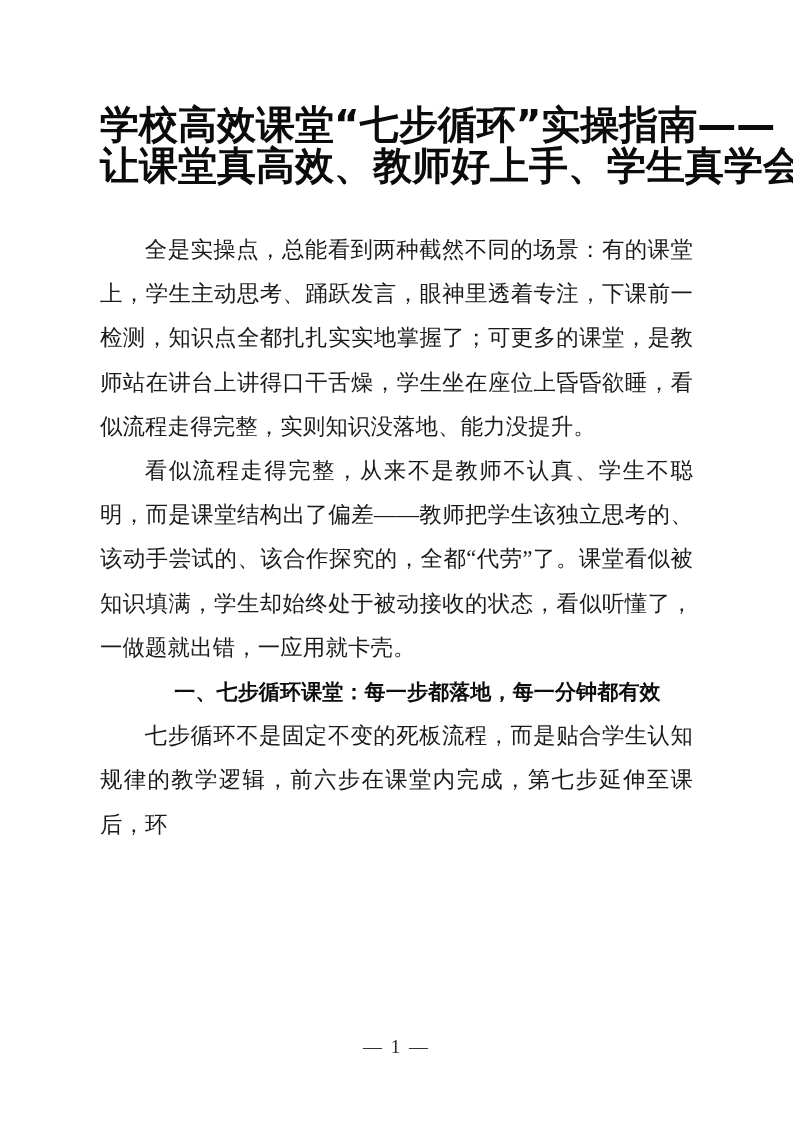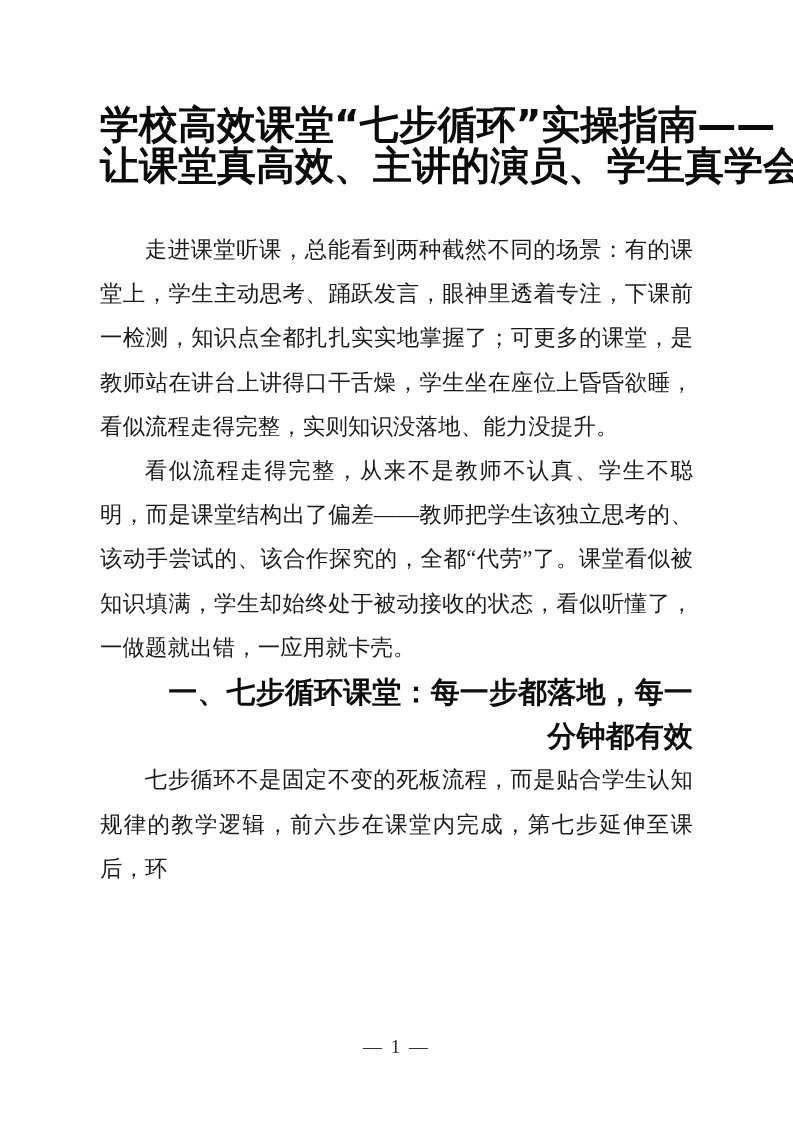--- a/index.html
+++ b/index.html
@@ -74,24 +74,24 @@
     color: #1a1a1a;
     word-break: break-all;
     letter-spacing: 0.15px;
   }
 
   p.section-heading {
     margin: 0;
     padding: 0;
     font-family: "Liberation Serif", "DejaVu Serif", serif;
     font-weight: bold;
-    font-size: 29px;
+    font-size: 21px;
     line-height: 44.2px;
     text-indent: 2em;
-    text-align: right;
+    text-align: center;
     color: #0d0d0d;
     letter-spacing: 0.15px;
   }
 
   .footer {
     position: absolute;
     left: 0;
     top: 1036px;
     width: 793px;
     text-align: center;
@@ -103,26 +103,26 @@
 </style>
 </head>
 <body>
 
 <div class="page">
 
   <div class="content">
 
     <h1 class="doc-title">
       <span class="tline">学校高效课堂“七步循环”实操指南——</span>
-      <span class="tline">让课堂真高效、主讲的演员、学生真学会</span>
+      <span class="tline">让课堂真高效、教师好上手、学生真学会</span>
     </h1>
 
     <div class="body-block">
 
-      <p class="para">走进课堂听课，总能看到两种截然不同的场景：有的课堂上，学生主动思考、踊跃发言，眼神里透着专注，下课前一检测，知识点全都扎扎实实地掌握了；可更多的课堂，是教师站在讲台上讲得口干舌燥，学生坐在座位上昏昏欲睡，看似流程走得完整，实则知识没落地、能力没提升。</p>
+      <p class="para">全是实操点，总能看到两种截然不同的场景：有的课堂上，学生主动思考、踊跃发言，眼神里透着专注，下课前一检测，知识点全都扎扎实实地掌握了；可更多的课堂，是教师站在讲台上讲得口干舌燥，学生坐在座位上昏昏欲睡，看似流程走得完整，实则知识没落地、能力没提升。</p>
       <p class="para">看似流程走得完整，从来不是教师不认真、学生不聪明，而是课堂结构出了偏差——教师把学生该独立思考的、该动手尝试的、该合作探究的，全都“代劳”了。课堂看似被知识填满，学生却始终处于被动接收的状态，看似听懂了，一做题就出错，一应用就卡壳。</p>
 
       <p class="section-heading">一、七步循环课堂：每一步都落地，每一分钟都有效</p>
 
       <p class="para">七步循环不是固定不变的死板流程，而是贴合学生认知规律的教学逻辑，前六步在课堂内完成，第七步延伸至课后，环</p>
 
     </div>
 
   </div>
 

